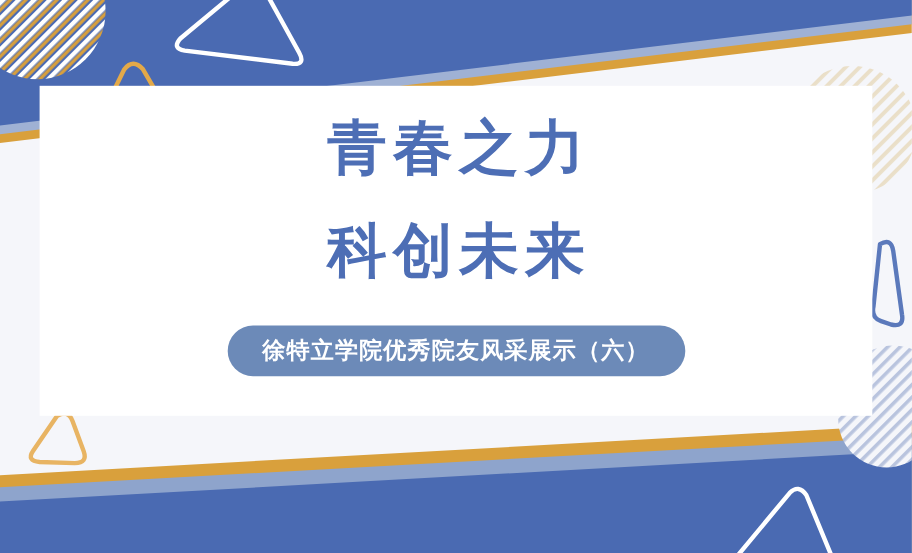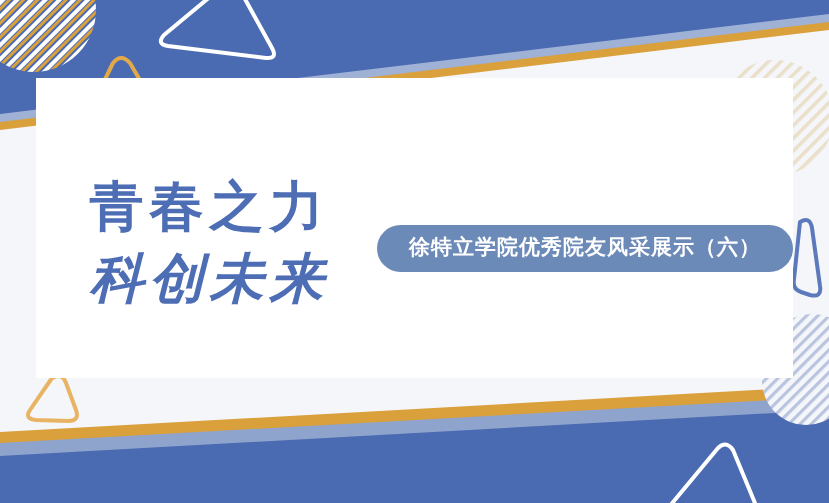--- a/index.html
+++ b/index.html
@@ -33,21 +33,21 @@
   
   .card {
     position: absolute;
     left: 36px;
     top: 78px;
     width: 757px;
     height: 300px;
     background: #ffffff;
     z-index: 5;
     display: flex;
-    flex-direction: row;
+    flex-direction: column;
     align-items: center;
     justify-content: flex-start;
   }
 
   .title-block {
     margin-top: 30px;
     text-align: center;
     width: 100%;
   }
 
@@ -56,22 +56,21 @@
     color: #4d6eb5;
     font-weight: 700;
     font-size: 54px;
     line-height: 1.0;
     letter-spacing: 6px;
     text-indent: 6px;
     font-family: "DejaVu Sans", "Liberation Sans", sans-serif;
   }
 
   .title-line.second {
-    margin-top: 18px;
-    font-style: italic;
+    margin-top: 39px;
   }
 
   .subtitle-pill {
     margin-top: 41px;
     background: #6c8ab8;
     color: #ffffff;
     border-radius: 999px;
     padding: 11px 32px 12px 32px;
     font-size: 21px;
     font-weight: 700;

